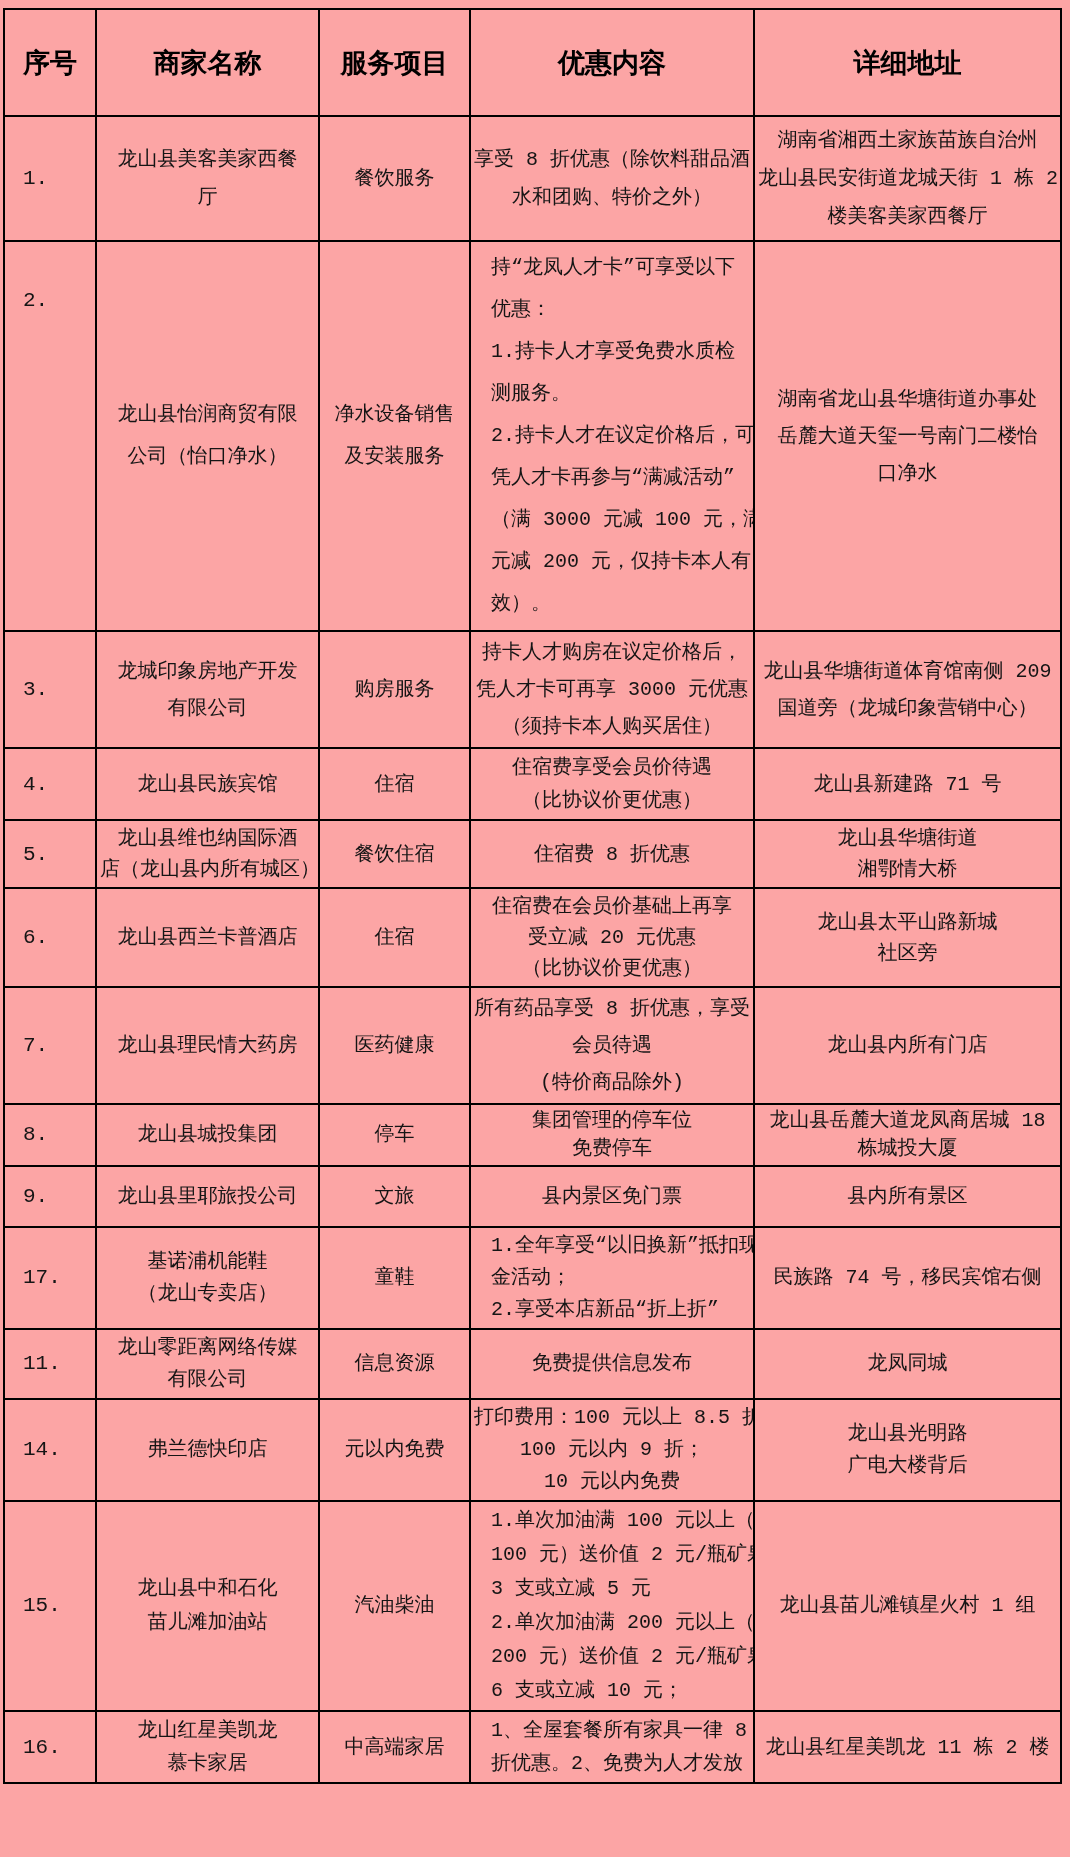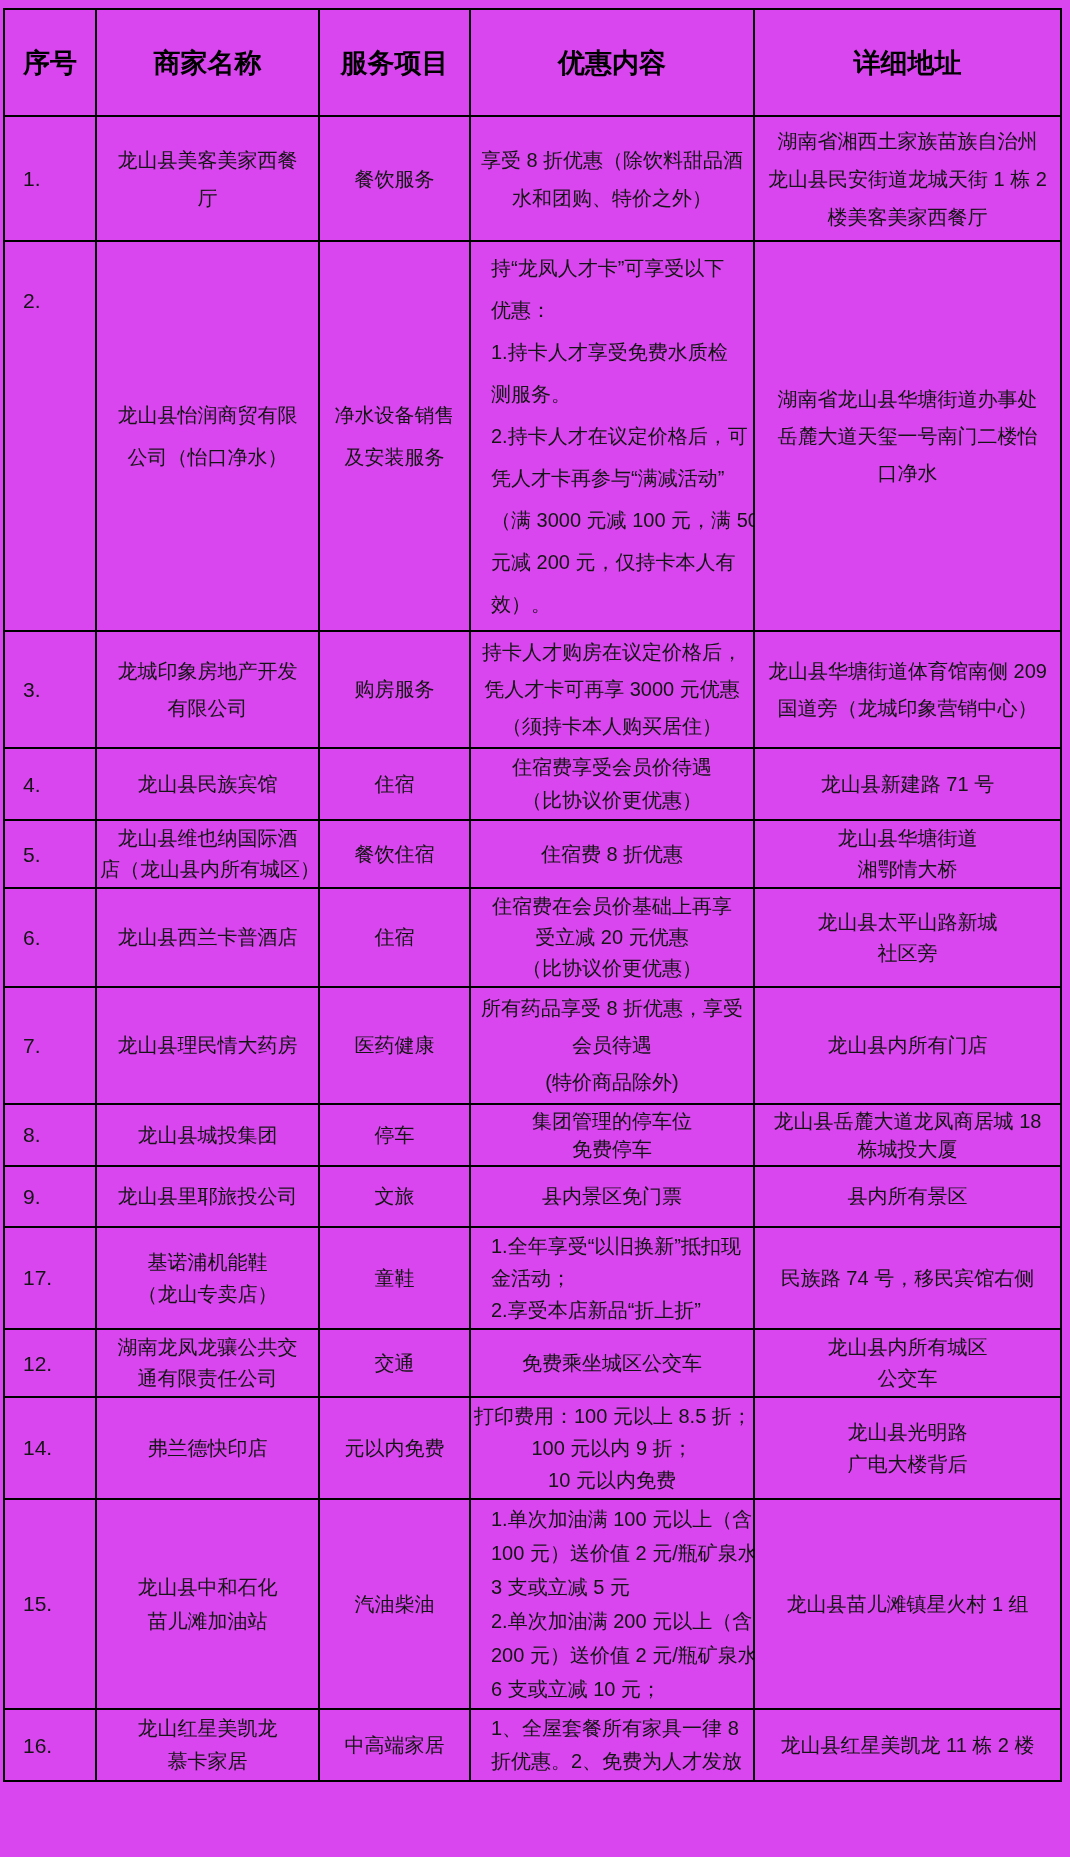--- a/index.html
+++ b/index.html
@@ -1,21 +1,21 @@
 <!DOCTYPE html>
 <html><head>
 <meta charset="utf-8">
 <style>
   html,body{margin:0;padding:0;background:#ffffff;}
   .page{
     position:relative;
     width:1070px;height:1857px;
-    background:#d946ef;
+    background:#fca5a5;
     overflow:hidden;
-    font-family:Liberation Sans, sans-serif;
+    font-family:Liberation Mono, monospace;
     color:#151515;
   }
   table.doc-table{
     position:absolute;left:3px;top:8px;
     width:1057px;
     border-collapse:collapse;
     table-layout:fixed;
   }
   .doc-table th,.doc-table td{
     border:2px solid #000;
@@ -175,28 +175,27 @@
         <tr class="r10">
           <td class="no">17.</td>
           <td class="name">基诺浦机能鞋
 （龙山专卖店）</td>
           <td class="service">童鞋</td>
           <td class="offer left">1.全年享受“以旧换新”抵扣现
 金活动；
 2.享受本店新品“折上折”</td>
           <td class="address">民族路 74 号，移民宾馆右侧</td>
         </tr>
-        <tr class="r12">
-          <td class="no">12.</td>
-          <td class="name">湖南龙凤龙骧公共交
-通有限责任公司</td>
-          <td class="service">交通</td>
-          <td class="offer">免费乘坐城区公交车</td>
-          <td class="address">龙山县内所有城区
-公交车</td>
+        <tr class="r11">
+          <td class="no">11.</td>
+          <td class="name">龙山零距离网络传媒
+有限公司</td>
+          <td class="service">信息资源</td>
+          <td class="offer">免费提供信息发布</td>
+          <td class="address">龙凤同城</td>
         </tr>
         <tr class="r14">
           <td class="no">14.</td>
           <td class="name">弗兰德快印店</td>
           <td class="service">元以内免费</td>
           <td class="offer">打印费用：100 元以上 8.5 折；
 100 元以内 9 折；
 10 元以内免费</td>
           <td class="address">龙山县光明路
 广电大楼背后</td>

